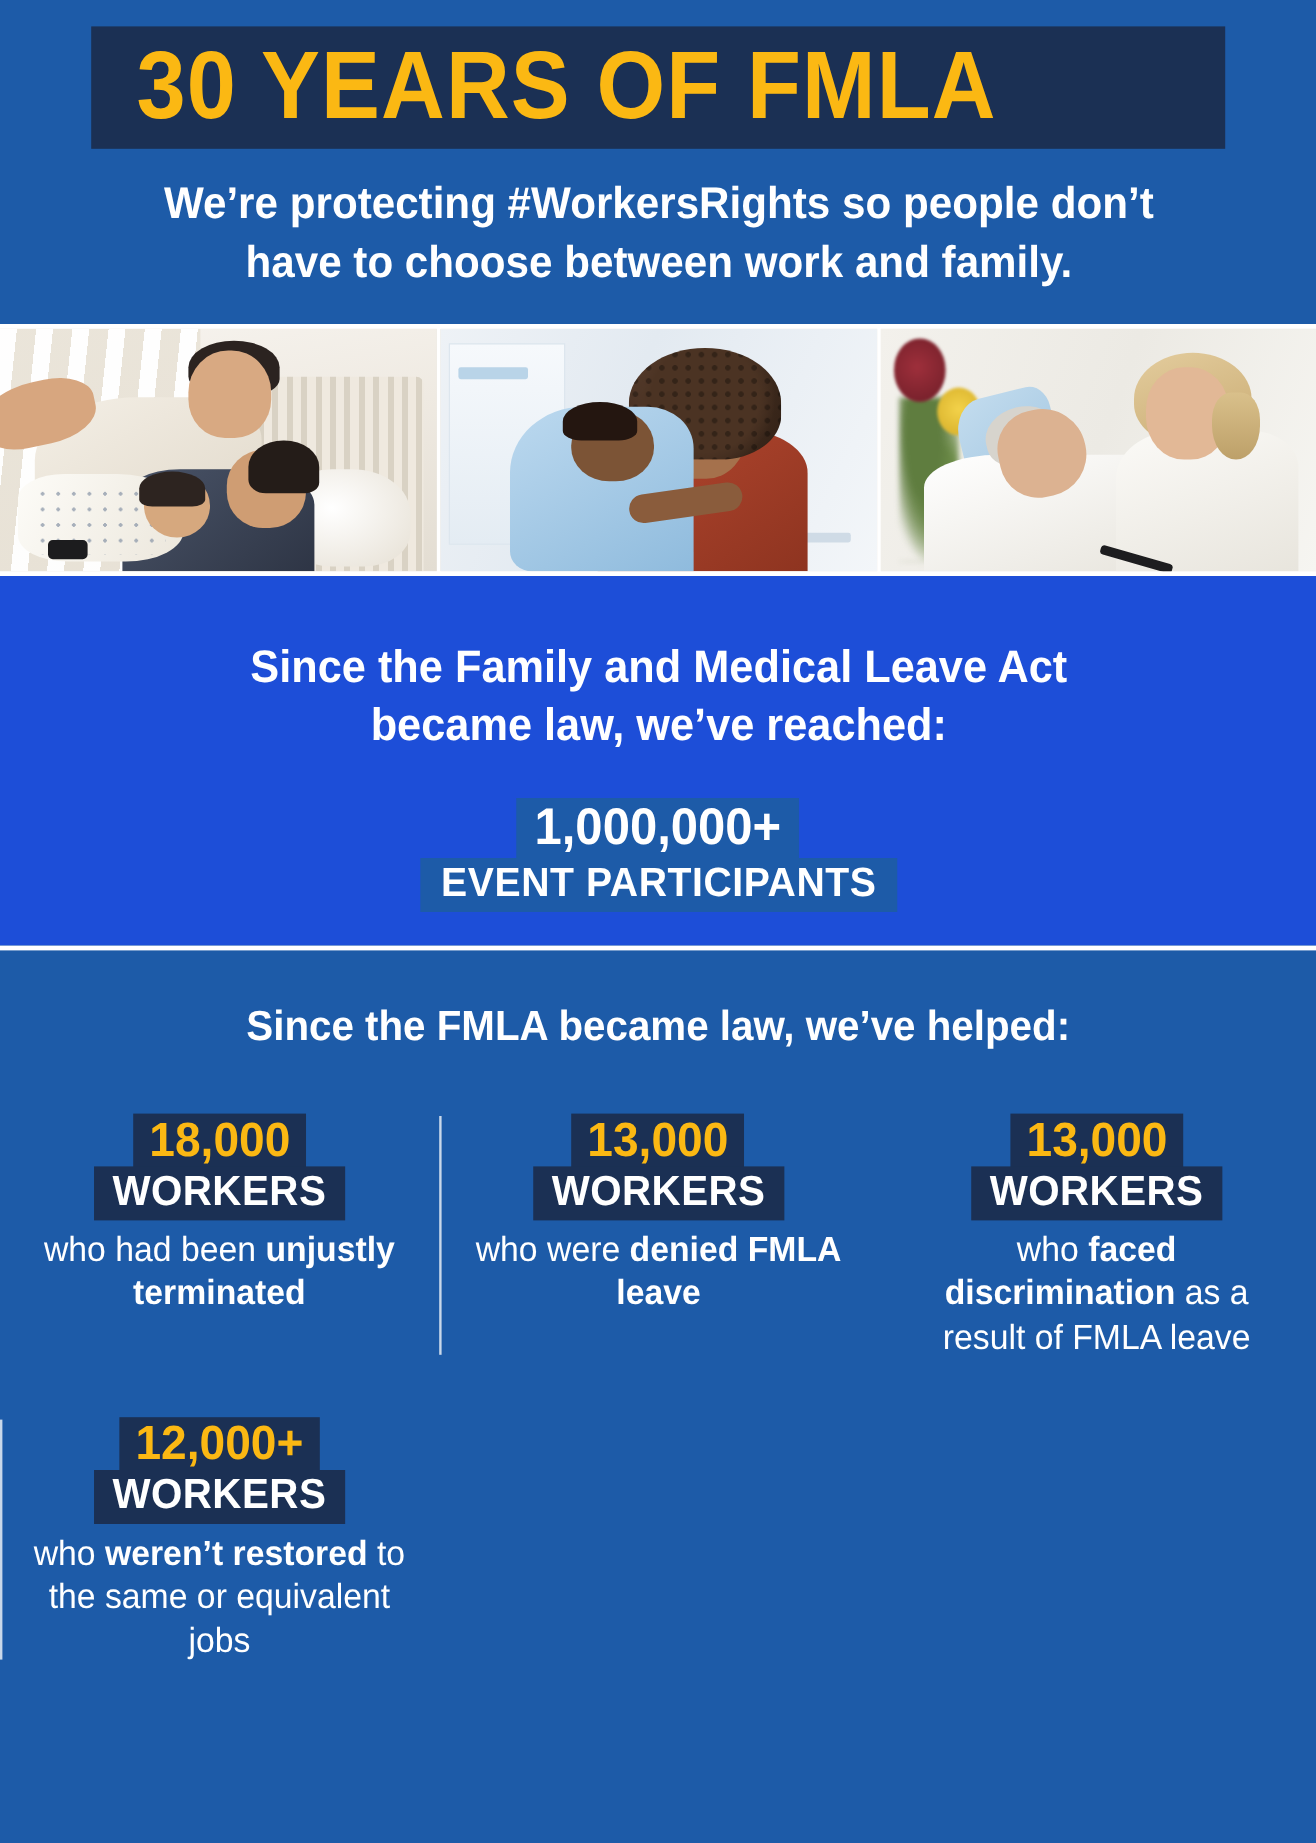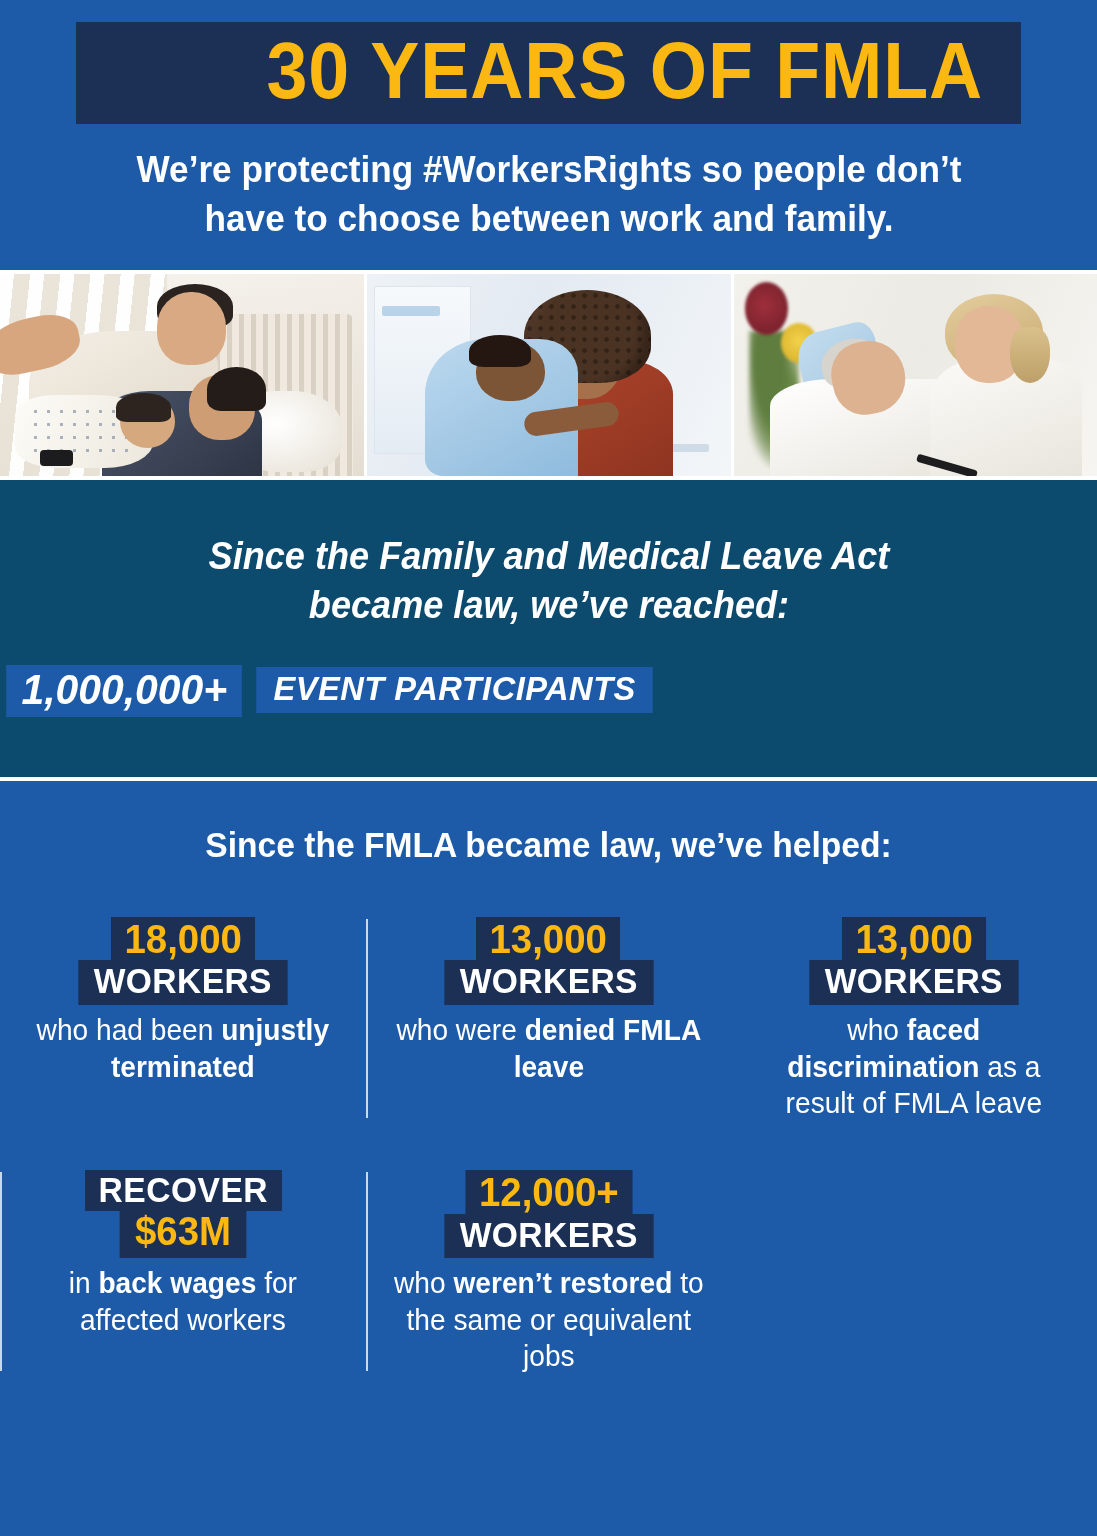--- a/index.html
+++ b/index.html
@@ -23,21 +23,21 @@
   
   .header {
     background: #1D5BA8;
     padding: 22px 0 26px 0;
     flex: 0 0 auto;
   }
   .title-band {
     margin: 0 auto;
     width: 945px;
     background: #1B3054;
-    text-align: right;
+    text-align: left;
     padding: 10px 0 14px 0;
   }
   .title-text {
     color: #FBB813;
     font-size: 80px;
     line-height: 0.98;
     font-weight: bold;
     letter-spacing: 1px;
     font-family: "Liberation Sans Narrow", "Liberation Sans", sans-serif;
     transform: scaleX(0.92);
@@ -274,39 +274,38 @@
     background: linear-gradient(180deg, #d9c08b, #bda069);
     border-radius: 40% 40% 50% 50%;
   }
   .p3 .pen {
     position: absolute; right: 33%; bottom: 3%; width: 17%; height: 4%;
     background: #1d1d1f; border-radius: 3px; transform: rotate(16deg);
   }
 
   
   .mid-band {
-    background: #0c4a6e;
+    background: #1d4ed8;
     flex: 0 0 auto;
-    padding: 52px 0 60px 0;
+    padding: 52px 0 28px 0;
     text-align: center;
-    font-style: italic;
   }
   .mid-heading {
     color: #ffffff;
     font-size: 38px;
     font-weight: bold;
     line-height: 1.30;
     width: 830px;
     margin: 0 auto;
     transform: scaleX(0.95);
   }
   .stat-hero {
     margin-top: 34px;
     display: flex;
-    flex-direction: row;
+    flex-direction: column;
     align-items: center;
   }
   .hero-num {
     background: #1D5BA8;
     color: #ffffff;
     font-size: 43px;
     font-weight: bold;
     padding: 3px 16px 5px 16px;
     line-height: 1.02;
     transform: scaleX(0.95);
@@ -495,19 +494,18 @@
       <div class="hero-label">EVENT PARTICIPANTS</div>
     </div>
   </div>
 
   <div class="stats-section">
     <div class="stats-heading">Since the FMLA became law, we’ve helped:</div>
     <div class="stat-grid" id="stat-grid">
         <div class="stat-cell col1"><div class="stat-top">18,000</div><div class="stat-mid">WORKERS</div><div class="stat-desc">who had been <b>unjustly terminated</b></div></div>
         <div class="stat-cell col2"><div class="stat-top">13,000</div><div class="stat-mid">WORKERS</div><div class="stat-desc">who were <b>denied FMLA leave</b></div></div>
         <div class="stat-cell col1"><div class="stat-top">13,000</div><div class="stat-mid">WORKERS</div><div class="stat-desc">who <b>faced discrimination</b> as a result of FMLA leave</div></div>
-        <div class="stat-cell col2"><div class="stat-top white">RECOVER</div><div class="stat-mid gold">$63M</div><div class="stat-desc">in <b>back wages</b> for affected workers</div></div>
         <div class="stat-cell col3"><div class="stat-top">12,000+</div><div class="stat-mid">WORKERS</div><div class="stat-desc">who <b>weren’t restored</b> to the same or equivalent jobs</div></div>
       </div>
   </div>
 
 
 </div>
 
 </body></html>

